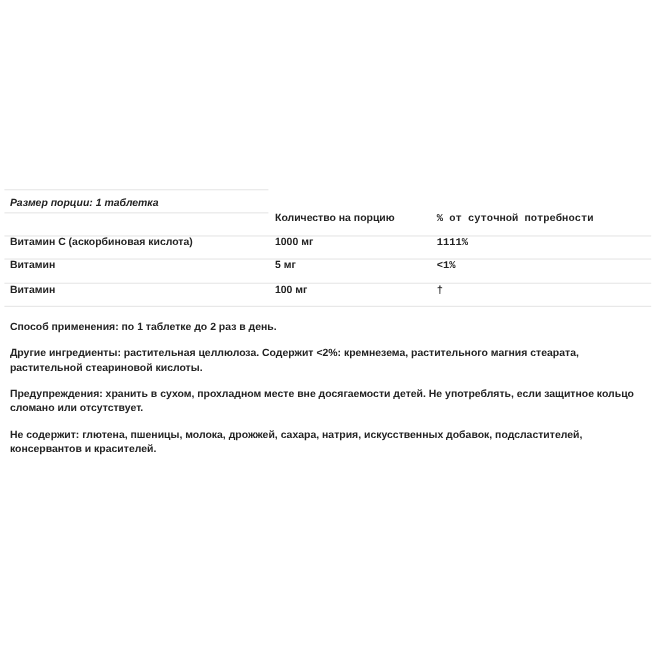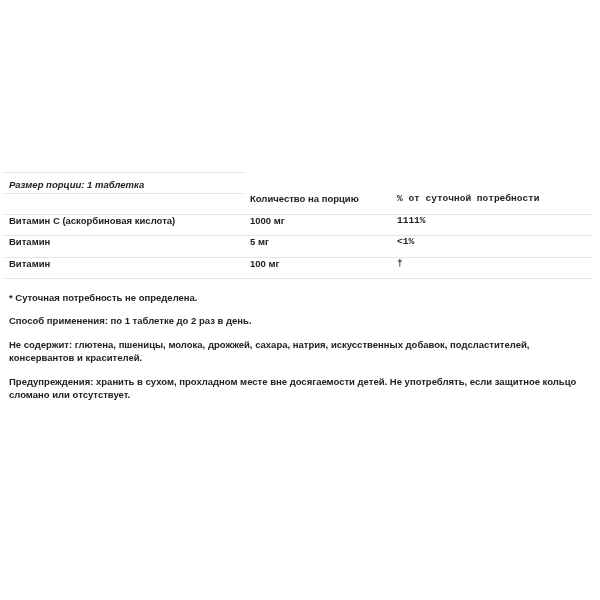--- a/index.html
+++ b/index.html
@@ -97,19 +97,19 @@
       <span class="cell c3">&lt;1%</span>
     </div>
     <div class="trow">
       <span class="cell c1">Витамин</span>
       <span class="cell c2">100 мг</span>
       <span class="cell c3">†</span>
     </div>
   </div>
 
   <div class="notes">
-    <p class="note first">* Суточная потребность не определена.</p>
     <p class="note">Способ применения:  по 1 таблетке до 2 раз в день.</p>
+    <p class="note">Другие ингредиенты: растительная целлюлоза. Содержит &lt;2%: кремнезема, растительного магния стеарата, растительной стеариновой кислоты.</p>
+    <p class="note">Предупреждения: хранить в сухом, прохладном месте вне досягаемости детей. Не употреблять, если защитное кольцо сломано или отсутствует.</p>
     <p class="note">Не содержит: глютена, пшеницы, молока,  дрожжей, сахара, натрия, искусственных добавок, подсластителей, консервантов и красителей.</p>
-    <p class="note">Предупреждения: хранить в сухом, прохладном месте вне досягаемости детей. Не употреблять, если защитное кольцо сломано или отсутствует.</p>
   </div>
 
 </div>
 
 </body></html>

